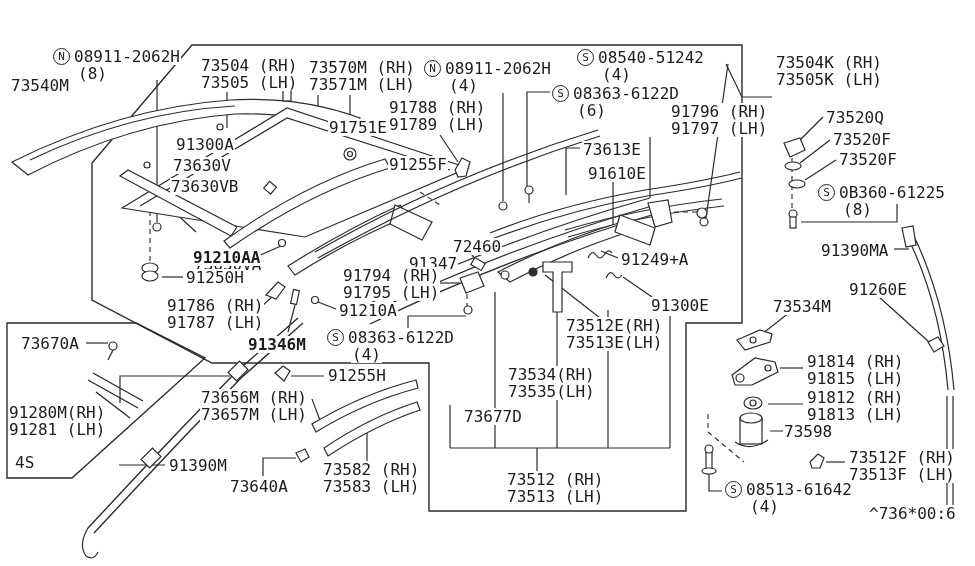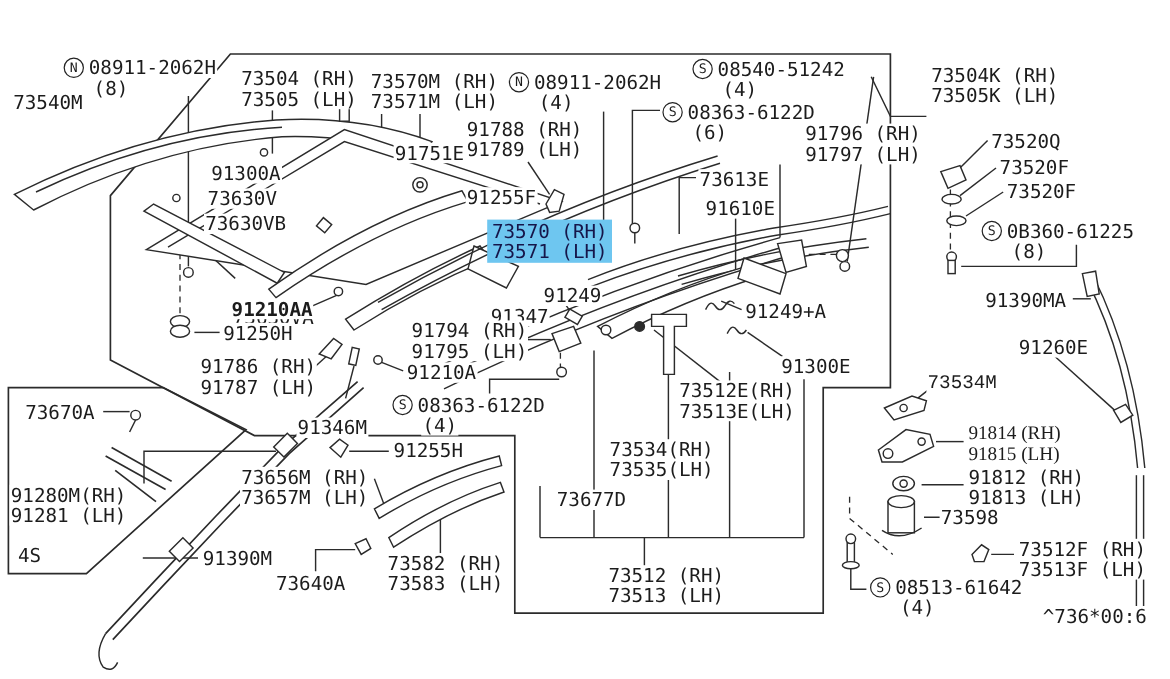--- a/index.html
+++ b/index.html
@@ -309,39 +309,33 @@
     </div>
     <div class="plabel" style="left: 170px; top: 178px;">
       <div class="row">
         <span class="txt">73630VB</span>
       </div>
     </div>
     <div class="plabel" style="left: 818px; top: 184px;"><div class="row">
         <span class="circ">S</span>
         <span class="txt">0B360-61225</span>
       </div><div class="sub">(8)</div></div>
-    <div class="plabel hl" style="left: 406px; top: 183px;">
-      <div class="row">
-        <span class="txt">73570 (RH)
-73571 (LH)</span>
-      </div>
-    </div>
     <div class="plabel" style="left: 193px; top: 229px; margin-top: 27px;">
       <div class="row">
         <span class="txt">73630VA</span>
       </div>
     </div>
     <div class="plabel" style="left: 192px; top: 249px; font-weight: bold;">
       <div class="row">
         <span class="txt">91210AA</span>
       </div>
     </div>
     <div class="plabel" style="left: 452px; top: 238px;">
       <div class="row">
-        <span class="txt">91249</span>
+        <span class="txt">72460</span>
       </div>
     </div>
     <div class="plabel" style="left: 820px; top: 242px;">
       <div class="row">
         <span class="txt">91390MA</span>
       </div>
     </div>
     <div class="plabel" style="left: 620px; top: 251px;">
       <div class="row">
         <span class="txt">91249+A</span>
@@ -372,51 +366,51 @@
       <div class="row">
         <span class="txt">91786 (RH)
 91787 (LH)</span>
       </div>
     </div>
     <div class="plabel" style="left: 650px; top: 297px;">
       <div class="row">
         <span class="txt">91300E</span>
       </div>
     </div>
-    <div class="plabel" style="left: 772px; top: 311px; font-family: Liberation Mono, monospace;">
+    <div class="plabel" style="left: 772px; top: 298px;">
       <div class="row">
         <span class="txt">73534M</span>
       </div>
     </div>
     <div class="plabel" style="left: 338px; top: 302px;">
       <div class="row">
         <span class="txt">91210A</span>
       </div>
     </div>
     <div class="plabel" style="left: 565px; top: 317px;">
       <div class="row">
         <span class="txt">73512E(RH)
 73513E(LH)</span>
       </div>
     </div>
     <div class="plabel" style="left: 327px; top: 329px;"><div class="row">
         <span class="circ">S</span>
         <span class="txt">08363-6122D</span>
       </div><div class="sub">(4)</div></div>
-    <div class="plabel" style="left: 247px; top: 348px;">
+    <div class="plabel" style="left: 247px; top: 336px; font-weight: bold;">
       <div class="row">
         <span class="txt">91346M</span>
       </div>
     </div>
     <div class="plabel" style="left: 20px; top: 335px;">
       <div class="row">
         <span class="txt">73670A</span>
       </div>
     </div>
-    <div class="plabel" style="left: 806px; top: 353px; font-family: Liberation Serif, serif;">
+    <div class="plabel" style="left: 806px; top: 353px;">
       <div class="row">
         <span class="txt">91814 (RH)
 91815 (LH)</span>
       </div>
     </div>
     <div class="plabel" style="left: 327px; top: 367px;">
       <div class="row">
         <span class="txt">91255H</span>
       </div>
     </div>

